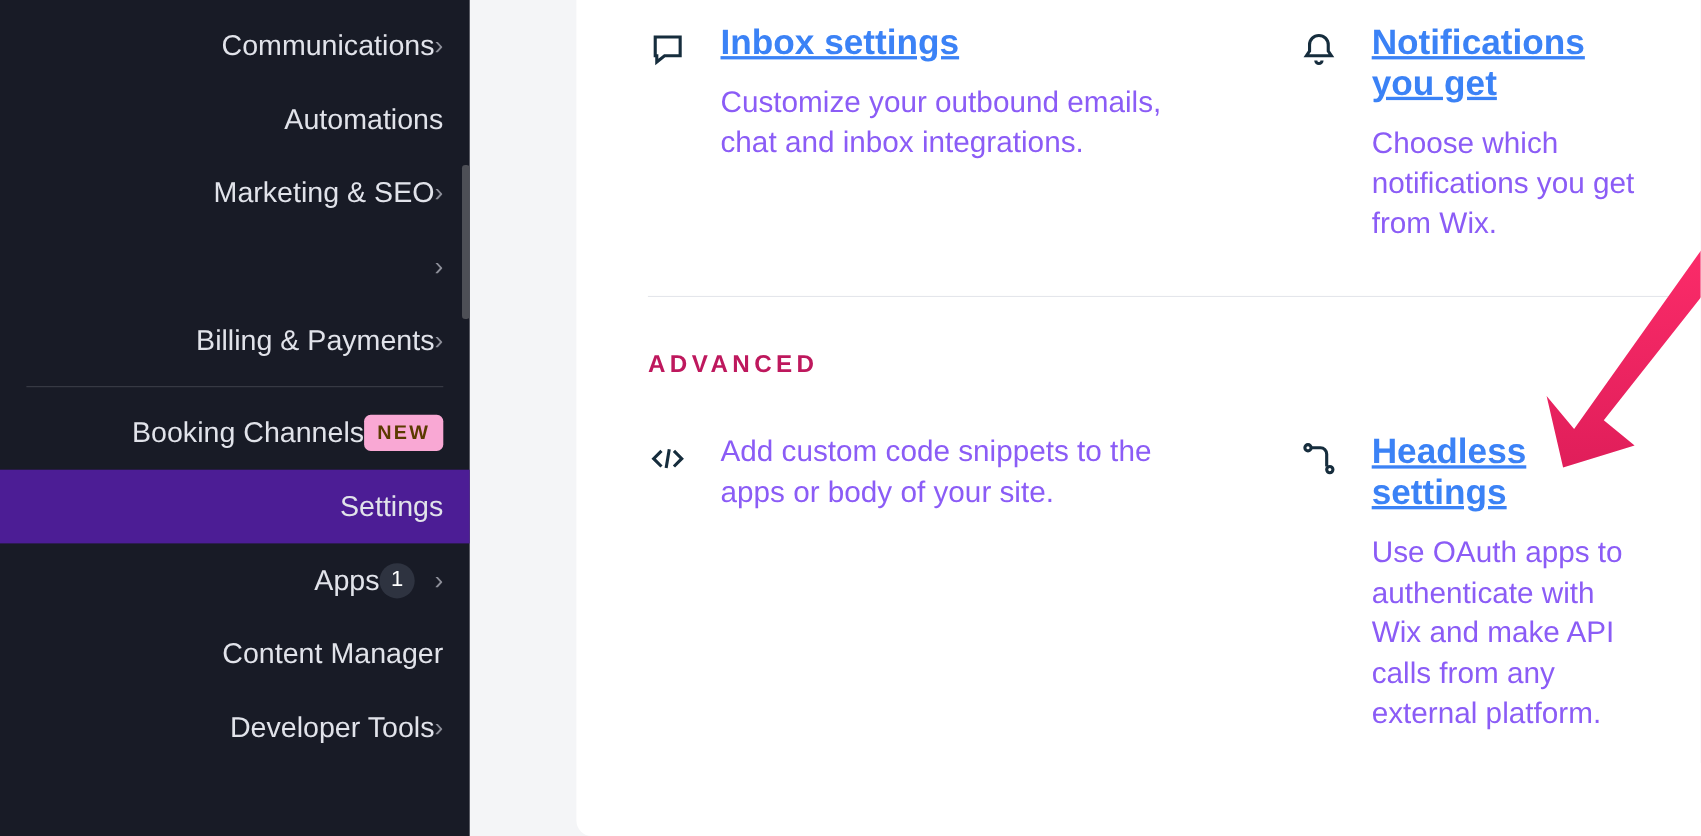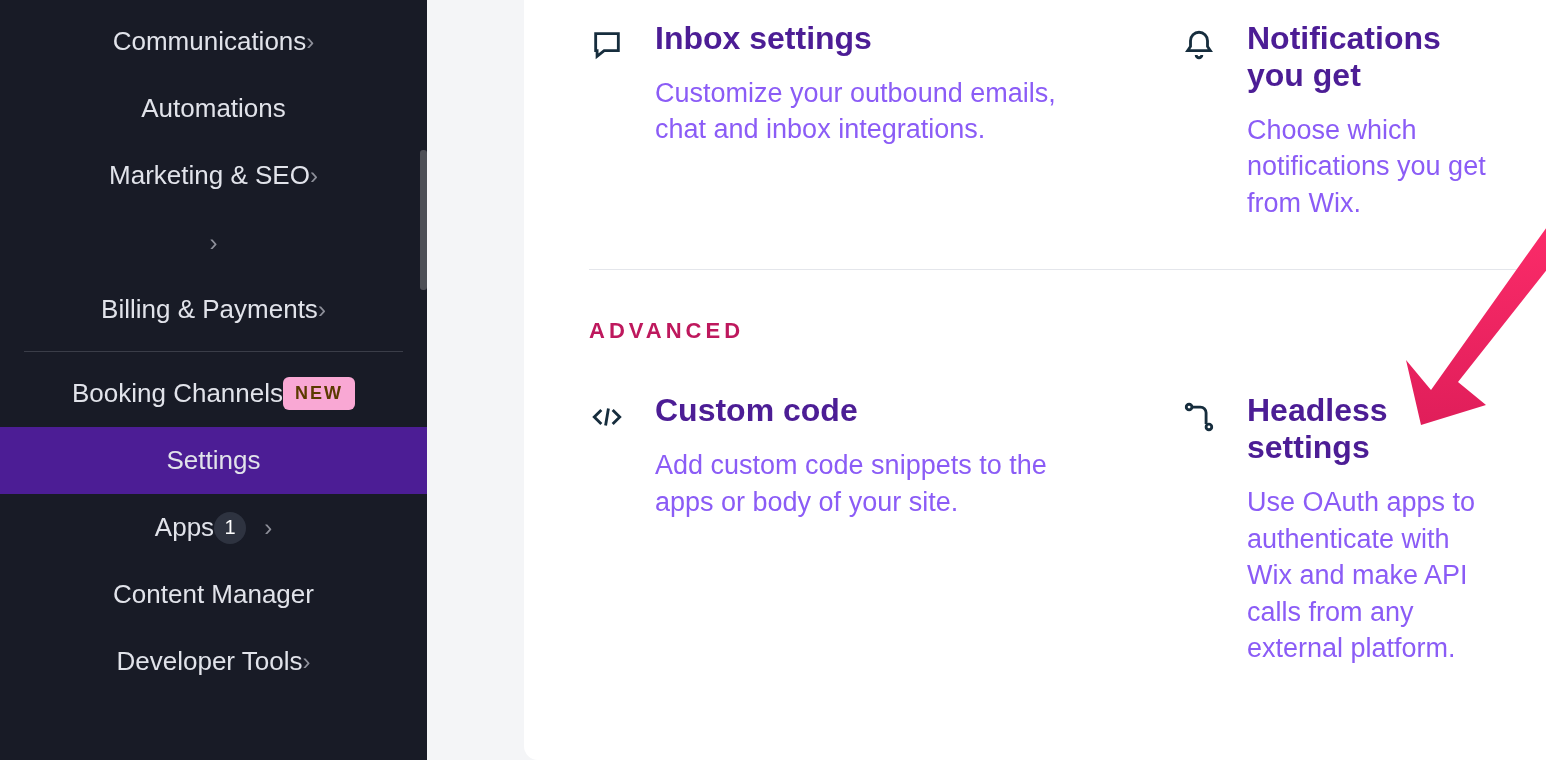--- a/index.html
+++ b/index.html
@@ -1,39 +1,39 @@
 <!DOCTYPE html>
 <html><head>
   <meta charset="utf-8">
   <style>
     * { margin:0; padding:0; box-sizing:border-box; font-family:-apple-system,BlinkMacSystemFont,"Segoe UI",Helvetica,Arial,sans-serif; }
     body { width:1546px; height:760px; overflow:hidden; background:#f4f5f7; display:flex; }
     
     .sidebar { width:427px; height:760px; background:#181b26; position:relative; }
     .side-scroll-thumb { position:absolute; right:0; top:150px; width:7px; height:140px; background:#4d4f56; border-radius:3px; }
     .nav { padding-top:8px; }
-    .nav-item { display:flex; align-items:center; justify-content:center; padding:0 24px; height:67px; cursor:pointer; }
+    .nav-item { display:flex; align-items:center; justify-content:flex-end; padding:0 24px; height:67px; cursor:pointer; }
     .nav-item.selected { background:#4c1d95; }
     .nav-label { color:#e1e3ea; font-size:26px; font-weight:400; }
     .nav-right { display:flex; align-items:center; gap:18px; }
     .chev { color:#8d8f99; font-size:24px; }
     .badge-new { background:#f9a8d4; color:#5b3a00; font-weight:700; font-size:18px; letter-spacing:2px; padding:6px 12px; border-radius:6px; }
     .badge-count { background:#2e3340; color:#fff; width:32px; height:32px; border-radius:16px; display:flex; align-items:center; justify-content:center; font-size:20px; }
     .divider { height:1px; background:#3a3d48; margin:8px 24px; }
     
     .main { flex:1; height:760px; display:flex; }
     .main-gutter { width:97px; }
     .panel { flex:1; background:#ffffff; border-radius:0 0 0 14px; padding:20px 0 40px 0; position:relative; }
     .cards-row { display:flex; gap:0; padding:0; }
     .card { display:flex; gap:30px; padding:0 40px 0 65px; }
     .card.left { width:592px; }
     .card.right { flex:1; }
     .card-icon { width:36px; display:flex; justify-content:center; margin-top:8px; color:#162d3d; }
     .card-body { flex:1; padding-right:10px; }
-    .card-title { color:#4c1d95; font-size:32px; font-weight:700; margin-bottom:18px; letter-spacing:0; cursor:pointer; }
+    .card-title { color:#3b82f6; font-size:32px; font-weight:700; margin-bottom:18px; letter-spacing:0; cursor:pointer;text-decoration:underline; }
     .card-desc  { color:#8b5cf6; font-size:27px; line-height:1.35; }
     .hdivider { height:1px; background:#e4e6eb; margin:48px 0 48px 65px; }
     .section-heading { color:#be185d; font-size:22px; font-weight:600; letter-spacing:4px; margin:0 0 48px 65px; }
     
     .annot-arrow { position:absolute; left:872px; top:190px; pointer-events:none; }
     
     svg.icon { width:34px; height:34px; stroke:#162d3d; fill:none; stroke-width:2; }
   </style>
 </head>
 <body>
@@ -149,21 +149,20 @@
 
       <div class="card left">
         <div class="card-icon">
           <svg class="icon" viewBox="0 0 24 24">
               <path d="M8 7l-5 5 5 5"></path>
               <path d="M16 7l5 5-5 5"></path>
               <path d="M13 6l-2 12"></path>
             </svg>
         </div>
         <div class="card-body">
-          <div class="card-title">Custom code</div>
           <div class="card-desc">Add custom code snippets to the apps or body of your site.</div>
         </div>
       </div>
 
       <div class="card right">
         <div class="card-icon">
           <svg class="icon" viewBox="0 0 24 24">
               <circle cx="5" cy="5" r="2"></circle>
               <circle cx="19" cy="19" r="2"></circle>
               <path d="M7 5h6a4 4 0 0 1 4 4v8"></path>

